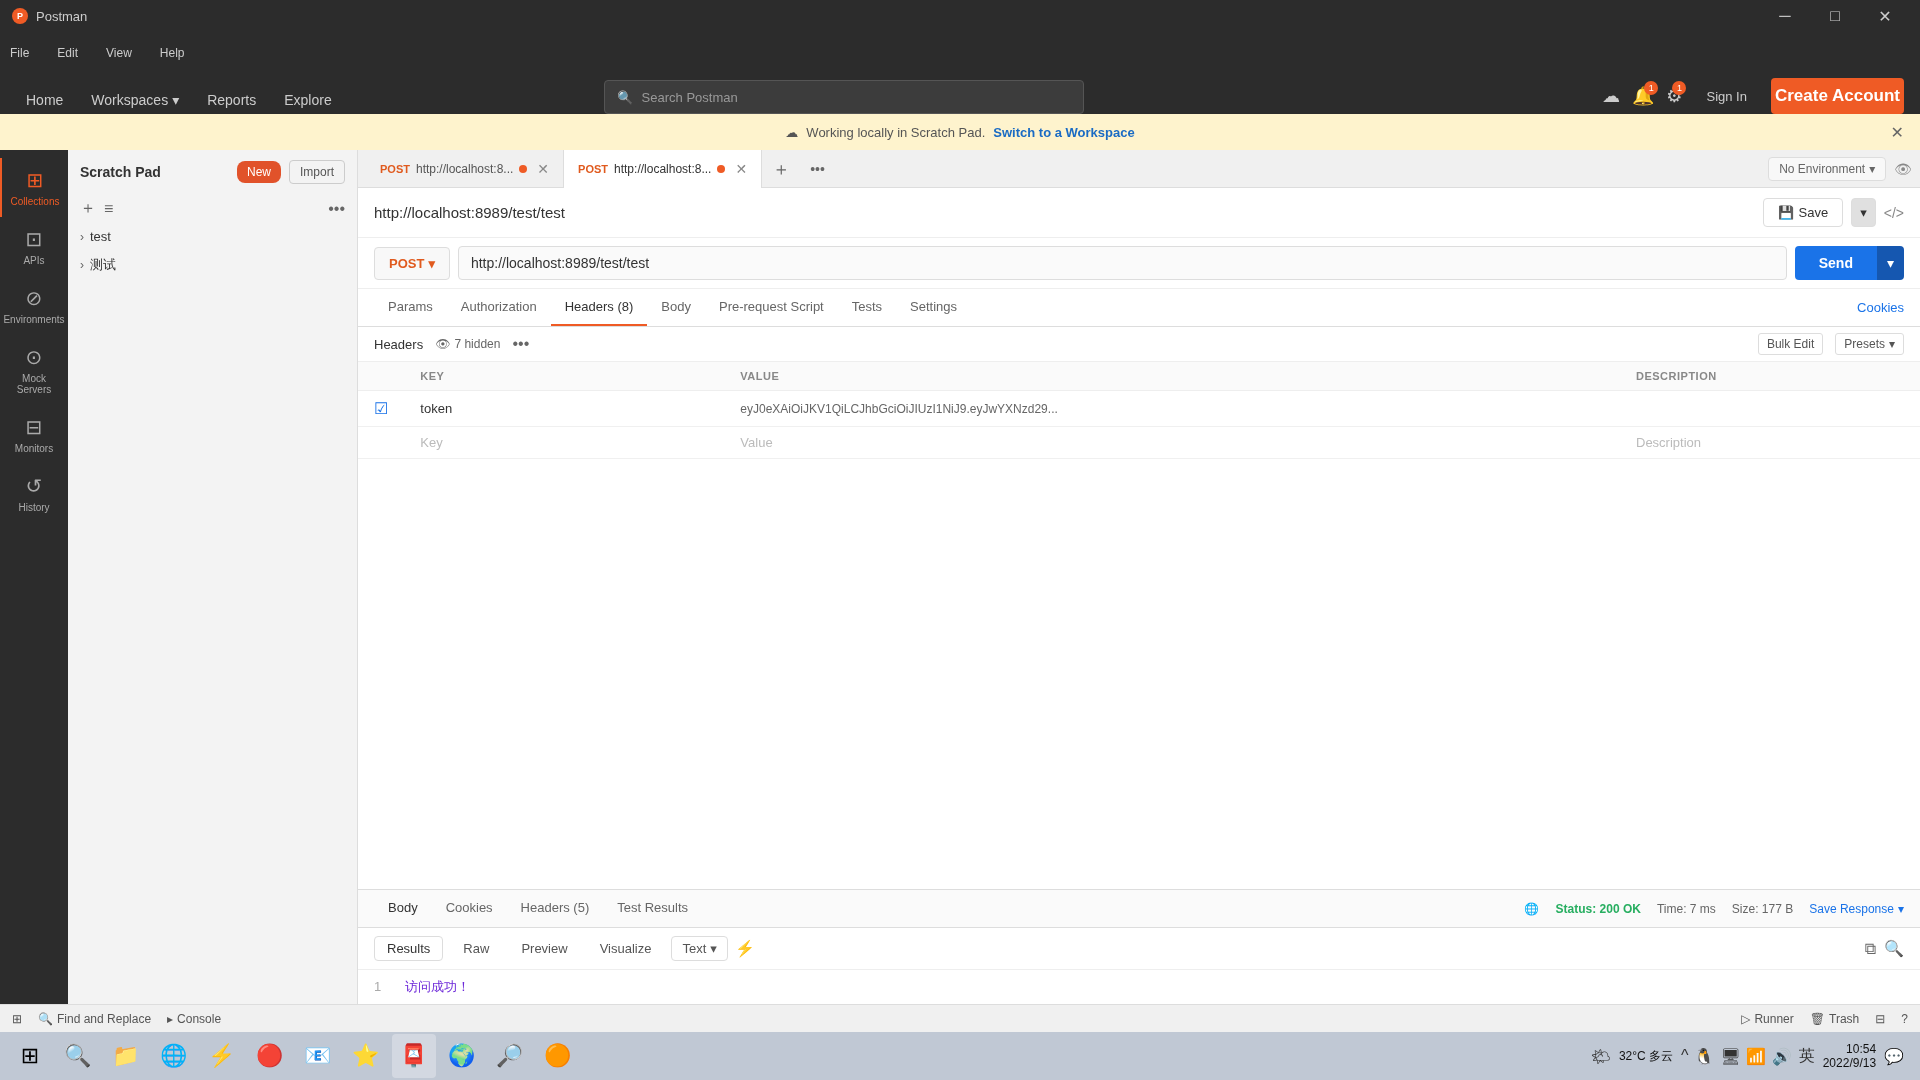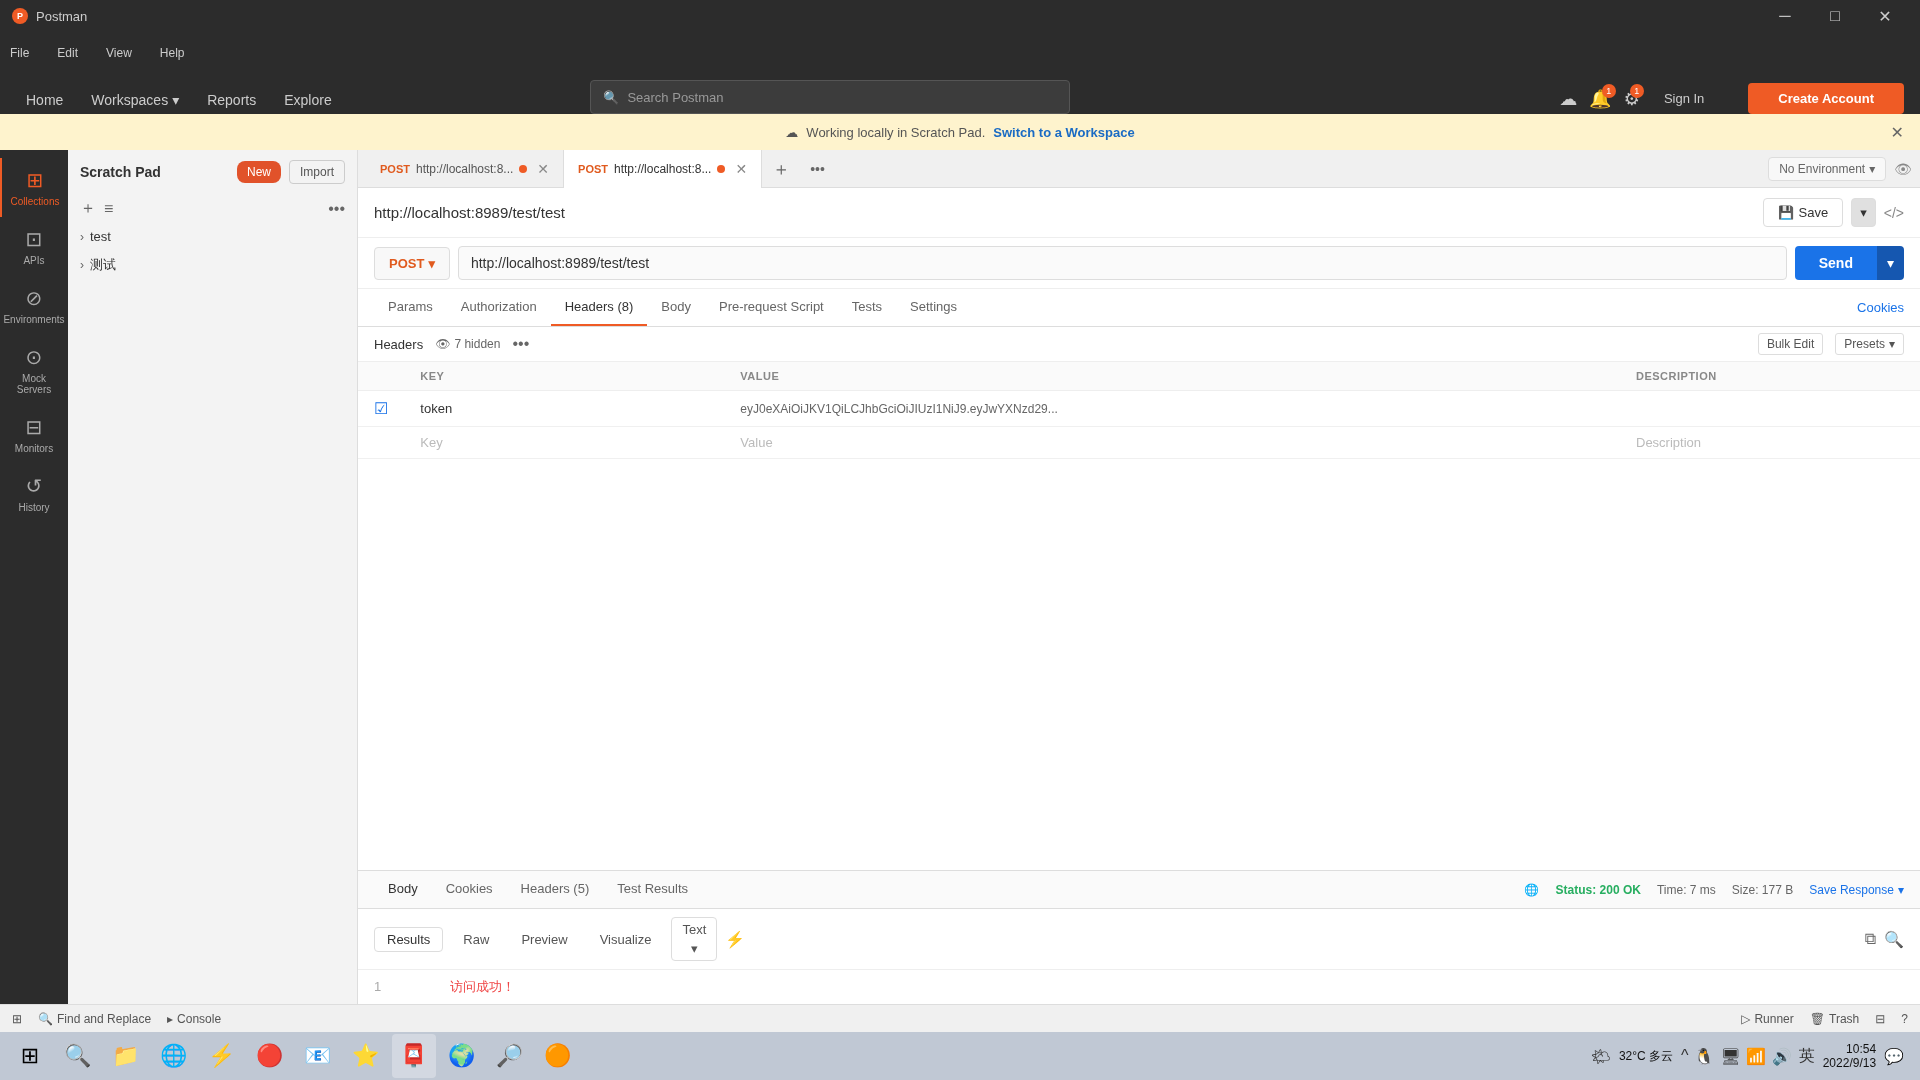--- a/index.html
+++ b/index.html
@@ -59,21 +59,21 @@
       padding: 0 12px;
       gap: 8px;
       color: #999;
       font-size: 13px;
       cursor: text;
     }
     .nav-right { margin-left: auto; display: flex; align-items: center; gap: 12px; }
     .nav-icon-btn { color: #ccc; font-size: 18px; cursor: pointer; position: relative; }
     .nav-badge { position: absolute; top: -4px; right: -4px; background: #ef5b25; color: white; font-size: 9px; border-radius: 50%; width: 14px; height: 14px; display: flex; align-items: center; justify-content: center; }
     .sign-in-btn { color: #ccc; font-size: 13px; cursor: pointer; padding: 6px 12px; }
-    .create-account-btn { background: #ef5b25; color: white; font-size: 13px; font-weight: 600; cursor: pointer; padding: 8px 30px; border-radius: 4px; border: none; margin-left: 20px; }
+    .create-account-btn { background: #ef5b25; color: white; font-size: 17px; font-weight: 600; cursor: pointer; padding: 8px 4px; border-radius: 4px; border: none; }
 
     
     .notif-bar {
       height: 36px;
       background: #fef3cd;
       display: flex;
       align-items: center;
       justify-content: center;
       gap: 8px;
       font-size: 13px;
@@ -340,28 +340,28 @@
     
     .response-format-bar {
       display: flex;
       align-items: center;
       padding: 8px 16px;
       gap: 8px;
       border-bottom: 1px solid #eee;
     }
     .fmt-tab { padding: 4px 12px; font-size: 13px; color: #555; cursor: pointer; border-radius: 4px; }
     .fmt-tab.active { background: #fff; border: 1px solid #ddd; color: #333; }
-    .fmt-type { display: flex; align-items: center; gap: 4px; padding: 4px 10px; border: 1px solid #ddd; border-radius: 4px; font-size: 13px; color: #555; cursor: pointer; flex-direction: column; }
+    .fmt-type { display: flex; align-items: center; gap: 4px; padding: 4px 10px; border: 1px solid #ddd; border-radius: 4px; font-size: 13px; color: #555; cursor: pointer; }
     .fmt-right { margin-left: auto; display: flex; gap: 8px; align-items: center; }
     .fmt-icon { color: #666; font-size: 16px; cursor: pointer; }
 
     
     .response-body { padding: 8px 16px; font-family: 'Courier New', monospace; font-size: 13px; }
     .line-num { color: #aaa; user-select: none; margin-right: 16px; }
-    .line-content { color: #ef4444; margin-left: 45px; }
+    .line-content { color: #6d28d9; }
 
     
     .bottom-bar {
       height: 28px;
       background: #f0f0f0;
       border-top: 1px solid #ddd;
       display: flex;
       align-items: center;
       padding: 0 12px;
       gap: 16px;

